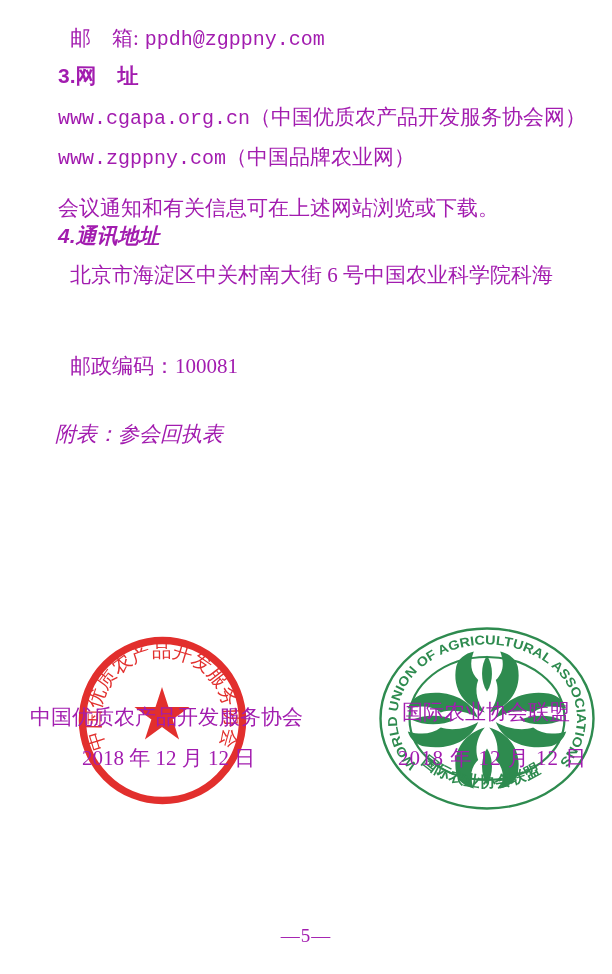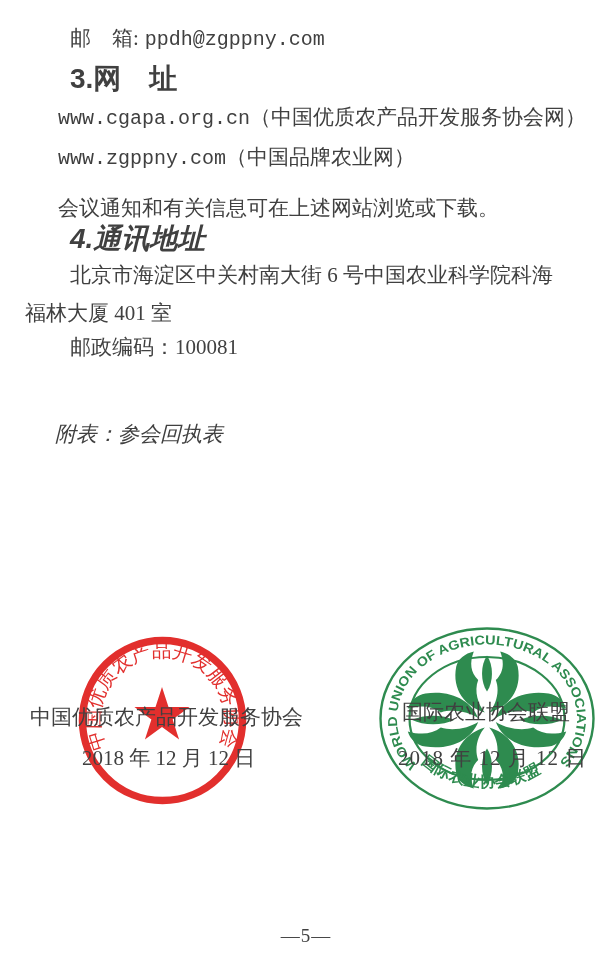--- a/index.html
+++ b/index.html
@@ -1,24 +1,24 @@
 <!DOCTYPE html>
 <html><head>
 <meta charset="utf-8">
 <style>
   html,body { margin:0; padding:0; background:#ffffff; }
   .page {
     position:relative; width:612px; height:974px; background:#ffffff;
     font-family:"Liberation Serif","DejaVu Serif",serif;
-    color:#404040; overflow:hidden;
+    color:#a21caf; overflow:hidden;
   }
   .line { position:absolute; font-size:21px; line-height:1.1; white-space:nowrap; }
   .heading {
     font-family:"Liberation Sans","DejaVu Sans",sans-serif;
-    font-weight:700; font-size:28px;margin-left:12px;
+    font-weight:700; font-size:21px;
   }
   .mono { font-family:"Liberation Mono","DejaVu Sans Mono",monospace; font-size:20px; }
   .email-value { margin-left:6px; }
   .stamp { position:absolute; z-index:1; }
   .overlay-text { z-index:2; }
   .page-number {
     position:absolute; left:0; right:0; top:925px; text-align:center;
     font-size:19px; letter-spacing:1px;
   }
 </style>
@@ -40,23 +40,22 @@
   <div class="line" style="left:58px; top:146px;">
     <span class="mono">www.zgppny.com</span><span>（中国品牌农业网）</span>
   </div>
 
   <div class="line" style="left:58px; top:185px;margin-top:12px;">会议通知和有关信息可在上述网站浏览或下载。</div>
 
   <div class="line heading" style="left:58px; top:224px;font-style:italic;">4.通讯地址</div>
 
   <div class="line" style="left:70px; top:264px;">北京市海淀区中关村南大街 6 号中国农业科学院科海</div>
 
-  <div class="line" style="left:25px; top:302px;">福林大厦 401 室</div>
 
-  <div class="line" style="left:70px; top:336px;">邮政编码：100081</div>
+  <div class="line" style="left:70px; top:355px;">邮政编码：100081</div>
 
   <div class="line" style="left:55px; top:423px;font-style:italic;">附表：参会回执表</div>
 
   <svg class="stamp" style="left:378px; top:626px;" width="218" height="185" viewBox="0 0 218 185">
     <defs>
       <path id="gArcTop" d="M 39.1 139.1 A 90 74 0 1 1 178.9 139.1" fill="none"></path>
       <path id="gArcBottom" d="M 43.5 136.5 A 85.5 68.5 0 0 0 174.5 136.5" fill="none"></path>
     </defs>
     <ellipse cx="109" cy="92.5" rx="106.5" ry="90" fill="none" stroke-width="2.4" stroke="#2e8b4f"></ellipse>
     <ellipse cx="109" cy="92.5" rx="77.5" ry="61.5" fill="none" stroke-width="2.2" stroke="#2e8b4f"></ellipse>

